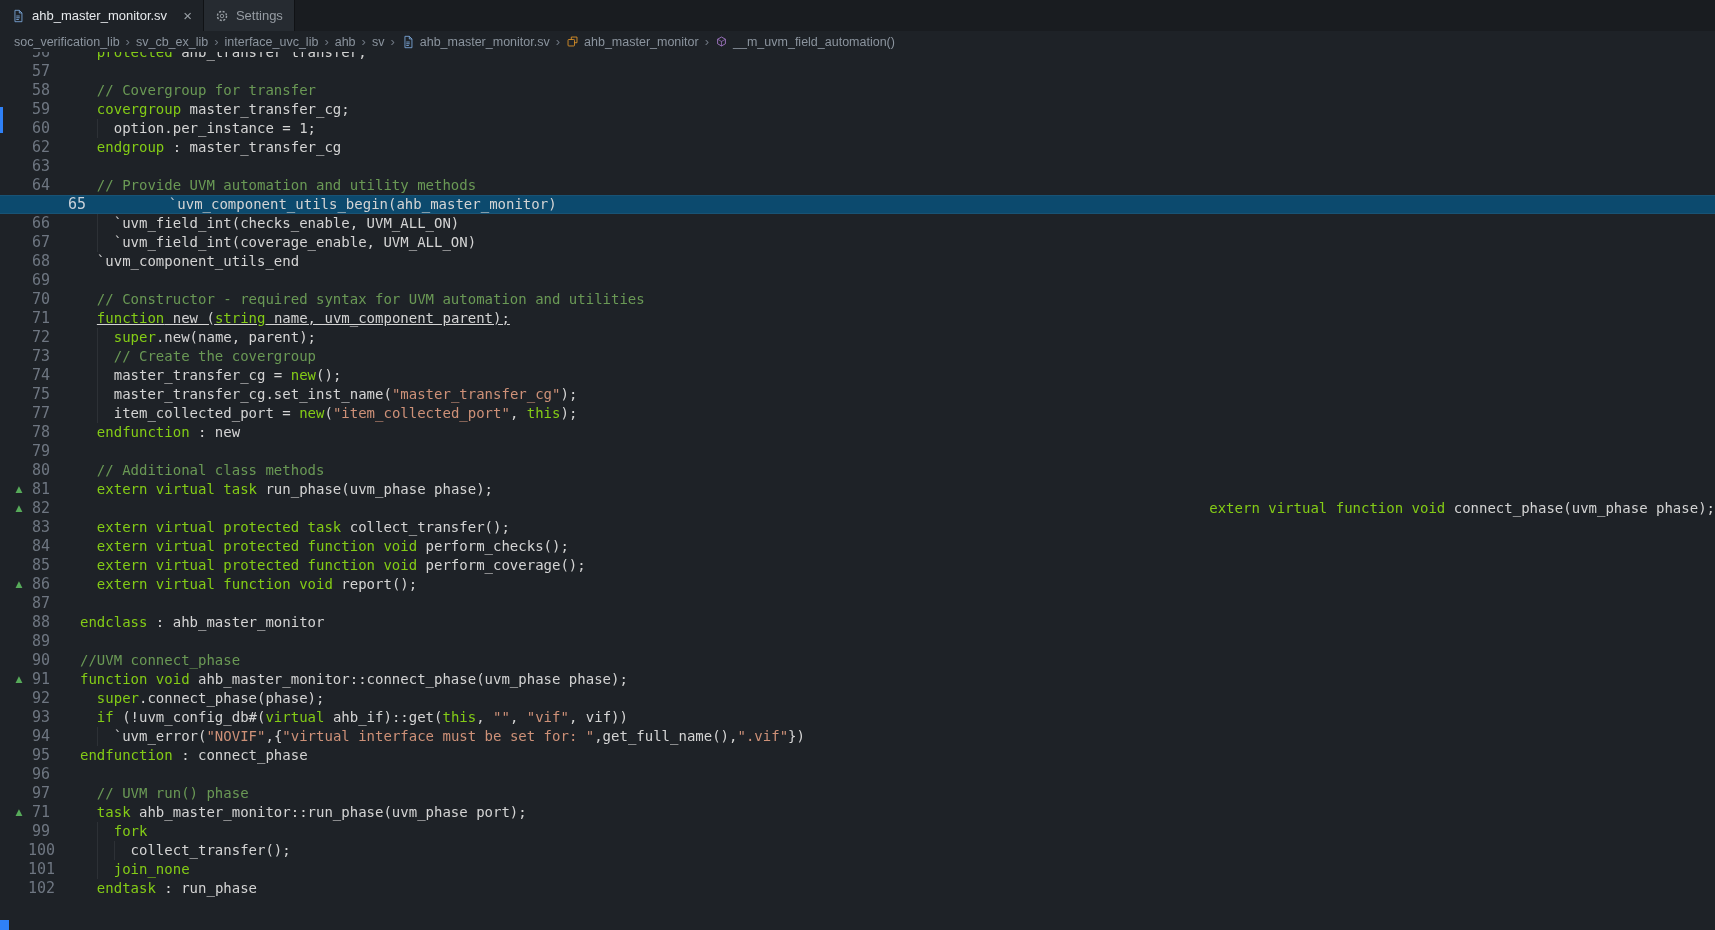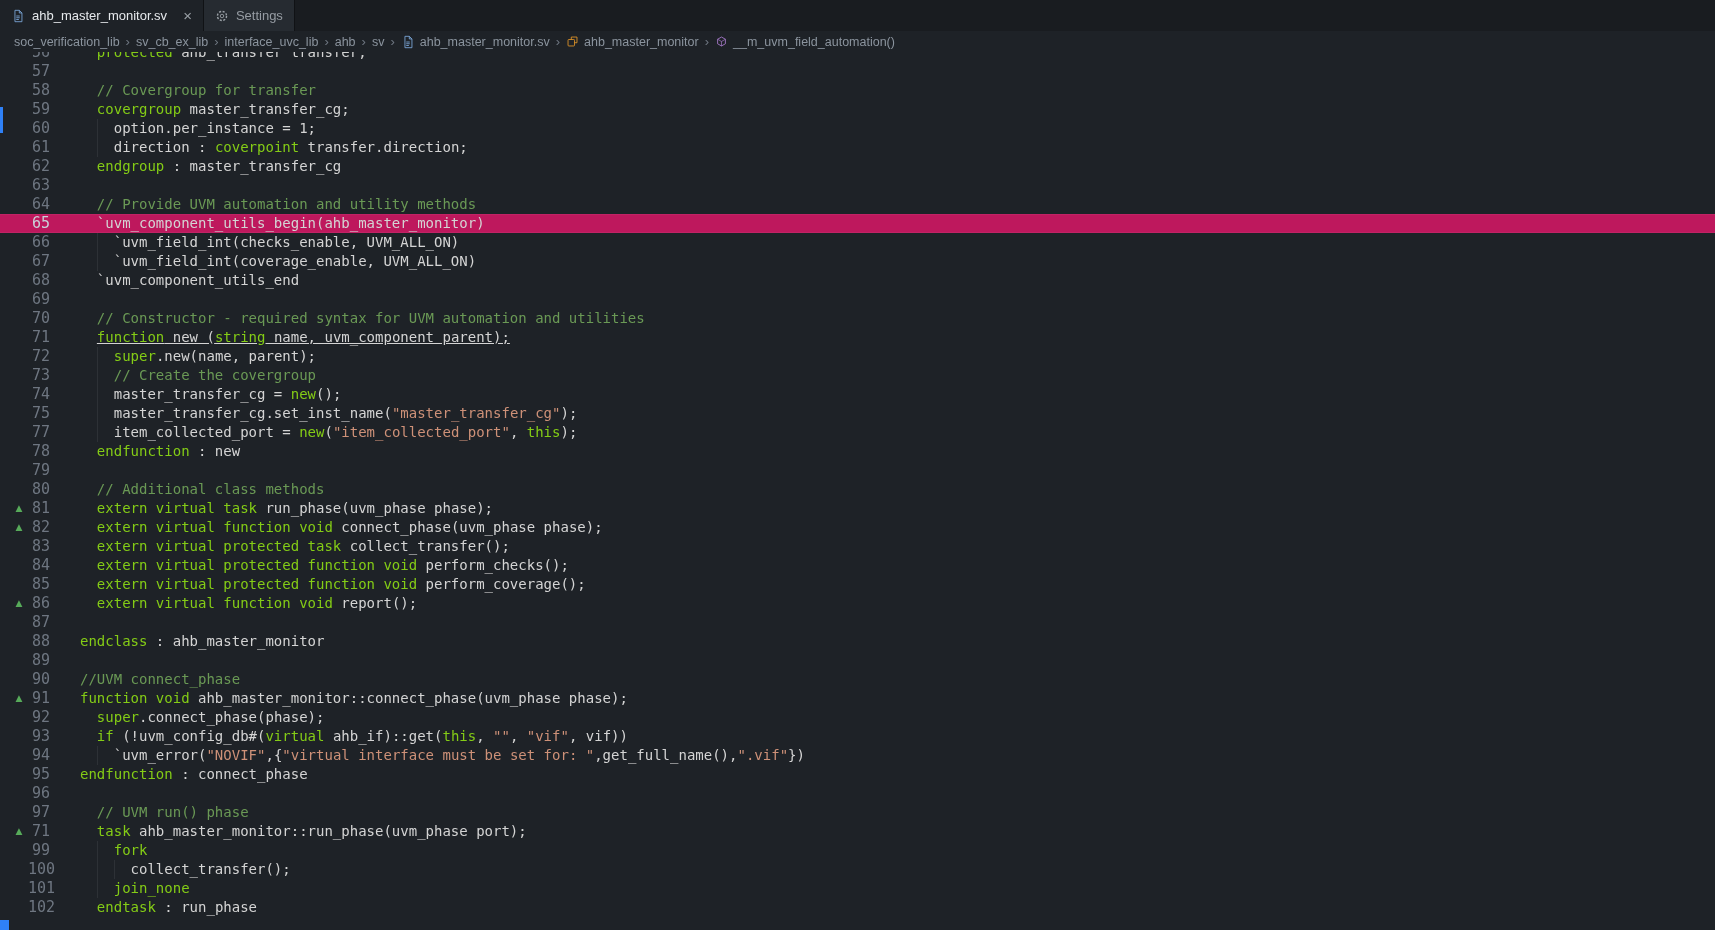--- a/index.html
+++ b/index.html
@@ -52,22 +52,23 @@
   .code-area { margin-top:-9.5px; }
   .code-line {
     display:flex;
     height:19px; line-height:19px;
     font-family:"DejaVu Sans Mono", monospace;
     font-size:14px;
     white-space:pre;
     position:relative;
   }
   .code-line.current {
-    background:#be185d;
+    background:#0c4a6e;
     box-shadow: inset 0 1px 0 rgba(255,255,255,.05), inset 0 -1px 0 rgba(255,255,255,.05);
+    gap: 36px;
   }
   .g-icon {
     flex:none; width:18px; margin-left:10px;
     text-align:center;
     font-size:9px; line-height:19px;
     color:#57ab5a;
     font-family:"DejaVu Sans", sans-serif;
   }
   .lnum {
     flex:none; width:26px;
@@ -178,41 +179,40 @@
     </span>
   </div>
 
 <div class="editor">
   <div class="code-area">
       <div class="code-line"><span class="g-icon"></span><span class="lnum">56</span><span class="code" style="padding-left: 16.86px;"><span class="tok-k">protected</span><span class="tok-d"> ahb_transfer transfer;</span></span></div>
       <div class="code-line"><span class="g-icon"></span><span class="lnum">57</span><span class="code" style="padding-left: 0px;"></span></div>
       <div class="code-line"><span class="g-icon"></span><span class="lnum">58</span><span class="code" style="padding-left: 16.86px;"><span class="tok-c">// Covergroup for transfer</span></span></div>
       <div class="code-line"><span class="g-icon"></span><span class="lnum">59</span><span class="code" style="padding-left: 16.86px;"><span class="tok-k">covergroup</span><span class="tok-d"> master_transfer_cg;</span></span></div>
       <div class="code-line"><span class="g-icon"></span><span class="lnum">60</span><span class="code" style="padding-left: 33.72px;"><span class="guide" style="left: 16.86px;"></span><span class="tok-d">option.per_instance = 1;</span></span></div>
-      <div class="code-line"><span class="g-icon"></span><span class="lnum">61</span><span class="code" style="padding-left: 33.72px;"><span class="guide" style="left: 16.86px;"></span><span class="tok-d">direction : </span><span class="tok-k">coverpoint</span><span class="tok-d"> transfer.direction;</span></span></div>
       <div class="code-line"><span class="g-icon"></span><span class="lnum">62</span><span class="code" style="padding-left: 16.86px;"><span class="tok-k">endgroup</span><span class="tok-d"> : master_transfer_cg</span></span></div>
       <div class="code-line"><span class="g-icon"></span><span class="lnum">63</span><span class="code" style="padding-left: 0px;"></span></div>
       <div class="code-line"><span class="g-icon"></span><span class="lnum">64</span><span class="code" style="padding-left: 16.86px;"><span class="tok-c">// Provide UVM automation and utility methods</span></span></div>
       <div class="code-line current"><span class="g-icon"></span><span class="lnum">65</span><span class="code" style="padding-left: 16.86px;"><span class="tok-d">`uvm_component_utils_begin(ahb_master_monitor)</span></span></div>
       <div class="code-line"><span class="g-icon"></span><span class="lnum">66</span><span class="code" style="padding-left: 33.72px;"><span class="guide" style="left: 16.86px;"></span><span class="tok-d">`uvm_field_int(checks_enable, UVM_ALL_ON)</span></span></div>
       <div class="code-line"><span class="g-icon"></span><span class="lnum">67</span><span class="code" style="padding-left: 33.72px;"><span class="guide" style="left: 16.86px;"></span><span class="tok-d">`uvm_field_int(coverage_enable, UVM_ALL_ON)</span></span></div>
       <div class="code-line"><span class="g-icon"></span><span class="lnum">68</span><span class="code" style="padding-left: 16.86px;"><span class="tok-d">`uvm_component_utils_end</span></span></div>
       <div class="code-line"><span class="g-icon"></span><span class="lnum">69</span><span class="code" style="padding-left: 0px;"></span></div>
       <div class="code-line"><span class="g-icon"></span><span class="lnum">70</span><span class="code" style="padding-left: 16.86px;"><span class="tok-c">// Constructor - required syntax for UVM automation and utilities</span></span></div>
       <div class="code-line"><span class="g-icon"></span><span class="lnum">71</span><span class="code" style="padding-left: 16.86px; text-decoration: underline;"><span class="tok-k">function</span><span class="tok-d"> new (</span><span class="tok-k">string</span><span class="tok-d"> name, uvm_component parent);</span></span></div>
       <div class="code-line"><span class="g-icon"></span><span class="lnum">72</span><span class="code" style="padding-left: 33.72px;"><span class="guide" style="left: 16.86px;"></span><span class="tok-k">super</span><span class="tok-d">.new(name, parent);</span></span></div>
       <div class="code-line"><span class="g-icon"></span><span class="lnum">73</span><span class="code" style="padding-left: 33.72px;"><span class="guide" style="left: 16.86px;"></span><span class="tok-c">// Create the covergroup</span></span></div>
       <div class="code-line"><span class="g-icon"></span><span class="lnum">74</span><span class="code" style="padding-left: 33.72px;"><span class="guide" style="left: 16.86px;"></span><span class="tok-d">master_transfer_cg = </span><span class="tok-k">new</span><span class="tok-d">();</span></span></div>
       <div class="code-line"><span class="g-icon"></span><span class="lnum">75</span><span class="code" style="padding-left: 33.72px;"><span class="guide" style="left: 16.86px;"></span><span class="tok-d">master_transfer_cg.set_inst_name(</span><span class="tok-s">"master_transfer_cg"</span><span class="tok-d">);</span></span></div>
       <div class="code-line"><span class="g-icon"></span><span class="lnum">77</span><span class="code" style="padding-left: 33.72px;"><span class="guide" style="left: 16.86px;"></span><span class="tok-d">item_collected_port = </span><span class="tok-k">new</span><span class="tok-d">(</span><span class="tok-s">"item_collected_port"</span><span class="tok-d">, </span><span class="tok-k">this</span><span class="tok-d">);</span></span></div>
       <div class="code-line"><span class="g-icon"></span><span class="lnum">78</span><span class="code" style="padding-left: 16.86px;"><span class="tok-k">endfunction</span><span class="tok-d"> : new</span></span></div>
       <div class="code-line"><span class="g-icon"></span><span class="lnum">79</span><span class="code" style="padding-left: 0px;"></span></div>
       <div class="code-line"><span class="g-icon"></span><span class="lnum">80</span><span class="code" style="padding-left: 16.86px;"><span class="tok-c">// Additional class methods</span></span></div>
       <div class="code-line"><span class="g-icon">▲</span><span class="lnum">81</span><span class="code" style="padding-left: 16.86px;"><span class="tok-k">extern virtual task</span><span class="tok-d"> run_phase(uvm_phase phase);</span></span></div>
-      <div class="code-line"><span class="g-icon">▲</span><span class="lnum">82</span><span class="code" style="padding-left: 16.86px;"><span class="tok-k">extern virtual function void</span><span class="tok-d"> connect_phase(uvm_phase phase);</span></span></div>
+      <div class="code-line"><span class="g-icon">▲</span><span class="lnum">82</span><span class="code" style="padding-left: 16.86px; text-align: right;"><span class="tok-k">extern virtual function void</span><span class="tok-d"> connect_phase(uvm_phase phase);</span></span></div>
       <div class="code-line"><span class="g-icon"></span><span class="lnum">83</span><span class="code" style="padding-left: 16.86px;"><span class="tok-k">extern virtual protected task</span><span class="tok-d"> collect_transfer();</span></span></div>
       <div class="code-line"><span class="g-icon"></span><span class="lnum">84</span><span class="code" style="padding-left: 16.86px;"><span class="tok-k">extern virtual protected function void</span><span class="tok-d"> perform_checks();</span></span></div>
       <div class="code-line"><span class="g-icon"></span><span class="lnum">85</span><span class="code" style="padding-left: 16.86px;"><span class="tok-k">extern virtual protected function void</span><span class="tok-d"> perform_coverage();</span></span></div>
       <div class="code-line"><span class="g-icon">▲</span><span class="lnum">86</span><span class="code" style="padding-left: 16.86px;"><span class="tok-k">extern virtual function void</span><span class="tok-d"> report();</span></span></div>
       <div class="code-line"><span class="g-icon"></span><span class="lnum">87</span><span class="code" style="padding-left: 0px;"></span></div>
       <div class="code-line"><span class="g-icon"></span><span class="lnum">88</span><span class="code" style="padding-left: 0px;"><span class="tok-k">endclass</span><span class="tok-d"> : ahb_master_monitor</span></span></div>
       <div class="code-line"><span class="g-icon"></span><span class="lnum">89</span><span class="code" style="padding-left: 0px;"></span></div>
       <div class="code-line"><span class="g-icon"></span><span class="lnum">90</span><span class="code" style="padding-left: 0px;"><span class="tok-c">//UVM connect_phase</span></span></div>
       <div class="code-line"><span class="g-icon">▲</span><span class="lnum">91</span><span class="code" style="padding-left: 0px;"><span class="tok-k">function void</span><span class="tok-d"> ahb_master_monitor::connect_phase(uvm_phase phase);</span></span></div>
       <div class="code-line"><span class="g-icon"></span><span class="lnum">92</span><span class="code" style="padding-left: 16.86px;"><span class="tok-k">super</span><span class="tok-d">.connect_phase(phase);</span></span></div>

